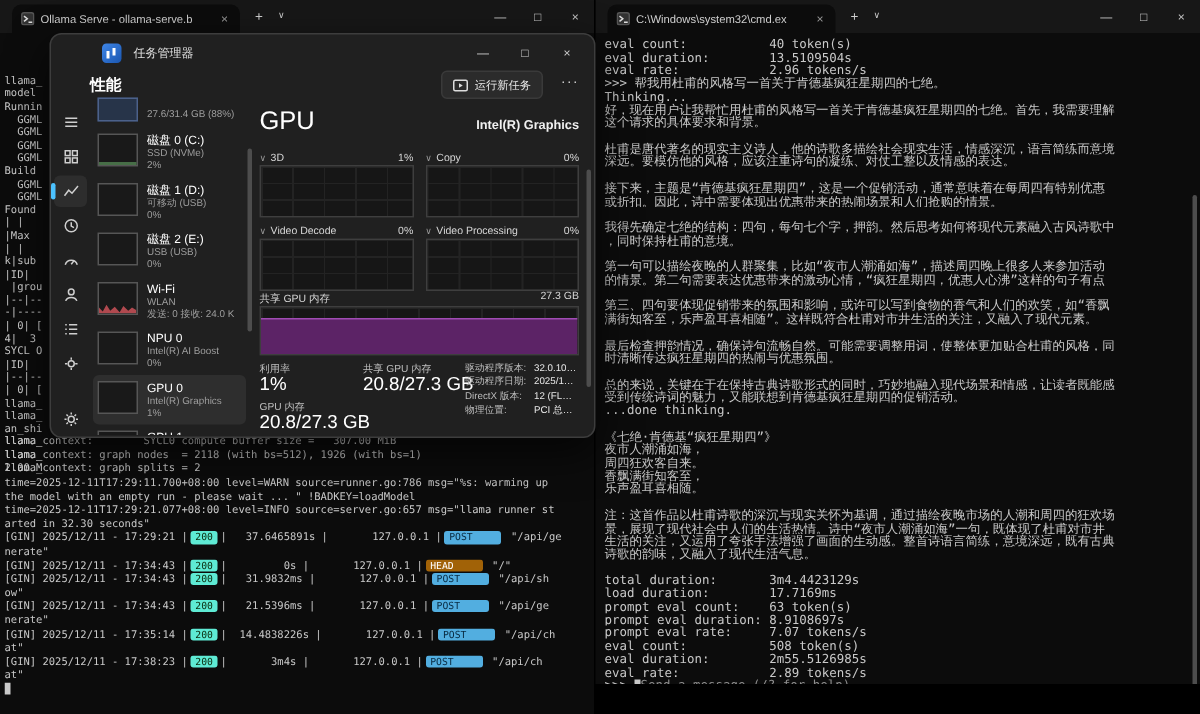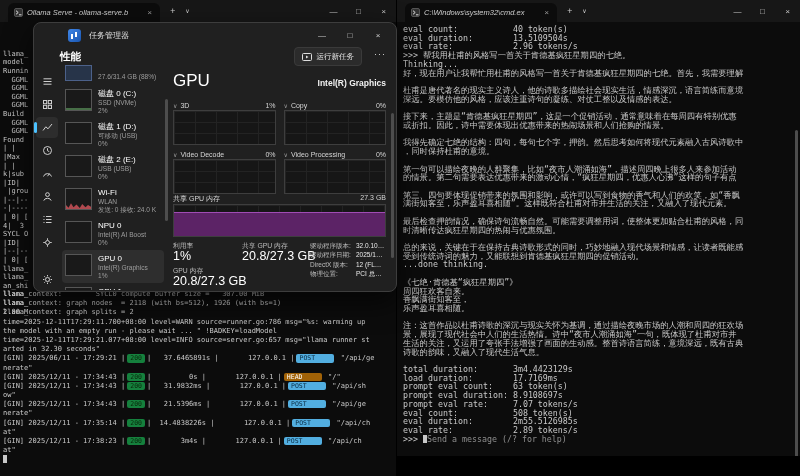--- a/index.html
+++ b/index.html
@@ -1,37 +1,37 @@
 <!DOCTYPE html>
 <html><head>
 <meta charset="utf-8">
 <style>
   html,body{margin:0;padding:0;}
   body{width:800px;height:476px;position:relative;background:#000;overflow:hidden;
        font-family:"Liberation Sans","DejaVu Sans",sans-serif;}
   .window{position:absolute;background:#0c0c0c;overflow:hidden;}
   #win-left{left:0;top:0;width:396px;height:476px;}
   #win-right{left:397px;top:0;width:403px;height:456px;}
-  .titlebar{height:22px;background:#171717;display:flex;align-items:flex-end;position:relative;font-style:italic;}
+  .titlebar{height:22px;background:#171717;display:flex;align-items:flex-end;position:relative;}
   .tab{display:flex;align-items:center;gap:4px;background:#0c0c0c;height:19px;margin-left:8px;
        padding:0 6px;border-radius:6px 6px 0 0;width:152px;box-sizing:border-box;}
   .tab-title{font-size:7.5px;color:#cfcfcf;white-space:nowrap;overflow:hidden;flex:1;}
   .tab-close{color:#9a9a9a;font-size:8px;padding:0 2px;}
   .tb-btn{color:#cfcfcf;font-size:9px;margin-left:10px;align-self:center;line-height:22px;}
   .win-controls{position:absolute;right:0;top:0;height:22px;display:flex;}
   .win-ctl{width:25px;height:22px;display:flex;align-items:center;justify-content:center;
            color:#c8c8c8;font-size:8px;}
   .term{position:absolute;left:0;right:0;top:22px;bottom:0;font-family:"DejaVu Sans Mono",monospace;
         color:#c9c9c9;}
   #left-frag{position:absolute;left:3px;top:2px;font-size:7px;line-height:8.6px;white-space:pre;}
   #left-logs{position:absolute;left:3px;top:268px;font-size:7px;line-height:9.2px;width:390px;}
   .lline,.gline{white-space:pre;height:9.2px;overflow:hidden;}
   .badge{display:inline-block;border-radius:2px;padding:0 3px;margin:0 2px;font-size:6.5px;
          line-height:8.2px;vertical-align:top;}
-  .badge-status{background:#15803d;color:#09290b;}
+  .badge-status{background:#5eead4;color:#09290b;}
   .badge-method{min-width:32px;}
   .cursor-block{display:inline-block;width:4px;height:8px;background:#c9c9c9;vertical-align:middle;}
   #right-lines{position:absolute;left:6px;top:3px;font-size:8.3px;line-height:8.72px;width:393px;}
   .rline{white-space:pre;min-height:8.72px;height:8.72px;overflow:hidden;}
   .prompt-line{white-space:pre;height:8.72px;}
   .prompt-hint{color:#8f8f8f;margin-top:44px;}
   .vscroll{position:absolute;width:3px;background:#4d4d4d;border-radius:2px;}
   
   #taskman{position:absolute;left:33px;top:22px;width:362px;height:268px;background:#202020;
            border:1px solid #3d3d3d;border-radius:8px;box-shadow:0 10px 28px rgba(0,0,0,.65);
@@ -131,21 +131,21 @@
           <div class="lline">llama_context: graph nodes  = 2118 (with bs=512), 1926 (with bs=1)</div>
           <div class="lline">llama_context: graph splits = 2</div>
           <div class="lline">time=2025-12-11T17:29:11.700+08:00 level=WARN source=runner.go:786 msg="%s: warming up</div>
           <div class="lline">the model with an empty run - please wait ... " !BADKEY=loadModel</div>
           <div class="lline">time=2025-12-11T17:29:21.077+08:00 level=INFO source=server.go:657 msg="llama runner st</div>
           <div class="lline">arted in 32.30 seconds"</div>
         </div>
       <div>
 
       <div class="gin-row">
-            <div class="gline"><span>[GIN] 2025/06/11 - 17:29:21 |</span><span class="badge badge-status">200</span><span>|   37.6465891s |       127.0.0.1 |</span><span class="badge badge-method" style="background: rgb(82, 174, 224); color: rgb(8, 42, 64);">POST</span><span> "/api/ge</span></div>
+            <div class="gline"><span>[GIN] 2025/12/11 - 17:29:21 |</span><span class="badge badge-status">200</span><span>|   37.6465891s |       127.0.0.1 |</span><span class="badge badge-method" style="background: rgb(82, 174, 224); color: rgb(8, 42, 64);">POST</span><span> "/api/ge</span></div>
             <div class="gline">nerate"</div>
           </div>
           <div class="gin-row">
             <div class="gline"><span>[GIN] 2025/12/11 - 17:34:43 |</span><span class="badge badge-status">200</span><span>|         0s |       127.0.0.1 |</span><span class="badge badge-method" style="background: #a16207; color: rgb(255, 255, 255);">HEAD</span><span> "/"</span></div>
 
           </div>
           <div class="gin-row">
             <div class="gline"><span>[GIN] 2025/12/11 - 17:34:43 |</span><span class="badge badge-status">200</span><span>|   31.9832ms |       127.0.0.1 |</span><span class="badge badge-method" style="background: rgb(82, 174, 224); color: rgb(8, 42, 64);">POST</span><span> "/api/sh</span></div>
             <div class="gline">ow"</div>
           </div>
@@ -189,20 +189,21 @@
   <div class="term">
     <div id="right-lines">
       <div>
 
       <div class="rline">eval count:           40 token(s)</div>
           <div class="rline">eval duration:        13.5109504s</div>
           <div class="rline">eval rate:            2.96 tokens/s</div>
           <div class="rline">&gt;&gt;&gt; 帮我用杜甫的风格写一首关于肯德基疯狂星期四的七绝。</div>
           <div class="rline">Thinking...</div>
           <div class="rline">好，现在用户让我帮忙用杜甫的风格写一首关于肯德基疯狂星期四的七绝。首先，我需要理解</div>
+          <div class="rline">这个请求的具体要求和背景。</div>
           <div class="rline"></div>
           <div class="rline">杜甫是唐代著名的现实主义诗人，他的诗歌多描绘社会现实生活，情感深沉，语言简练而意境</div>
           <div class="rline">深远。要模仿他的风格，应该注重诗句的凝练、对仗工整以及情感的表达。</div>
           <div class="rline"></div>
           <div class="rline">接下来，主题是“肯德基疯狂星期四”，这是一个促销活动，通常意味着在每周四有特别优惠</div>
           <div class="rline">或折扣。因此，诗中需要体现出优惠带来的热闹场景和人们抢购的情景。</div>
           <div class="rline"></div>
           <div class="rline">我得先确定七绝的结构：四句，每句七个字，押韵。然后思考如何将现代元素融入古风诗歌中</div>
           <div class="rline">，同时保持杜甫的意境。</div>
           <div class="rline"></div>
@@ -213,20 +214,21 @@
           <div class="rline">满街知客至，乐声盈耳喜相随”。这样既符合杜甫对市井生活的关注，又融入了现代元素。</div>
           <div class="rline"></div>
           <div class="rline">最后检查押韵情况，确保诗句流畅自然。可能需要调整用词，使整体更加贴合杜甫的风格，同</div>
           <div class="rline">时清晰传达疯狂星期四的热闹与优惠氛围。</div>
           <div class="rline"></div>
           <div class="rline">总的来说，关键在于在保持古典诗歌形式的同时，巧妙地融入现代场景和情感，让读者既能感</div>
           <div class="rline">受到传统诗词的魅力，又能联想到肯德基疯狂星期四的促销活动。</div>
           <div class="rline">...done thinking.</div>
           <div class="rline"></div>
           <div class="rline">《七绝·肯德基“疯狂星期四”》</div>
+          <div class="rline">夜市人潮涌如海，</div>
           <div class="rline">周四狂欢客自来。</div>
           <div class="rline">香飘满街知客至，</div>
           <div class="rline">乐声盈耳喜相随。</div>
           <div class="rline"></div>
           <div class="rline">注：这首作品以杜甫诗歌的深沉与现实关怀为基调，通过描绘夜晚市场的人潮和周四的狂欢场</div>
           <div class="rline">景，展现了现代社会中人们的生活热情。诗中“夜市人潮涌如海”一句，既体现了杜甫对市井</div>
           <div class="rline">生活的关注，又运用了夸张手法增强了画面的生动感。整首诗语言简练，意境深远，既有古典</div>
           <div class="rline">诗歌的韵味，又融入了现代生活气息。</div>
           <div class="rline"></div>
           <div class="rline">total duration:       3m4.4423129s</div>

